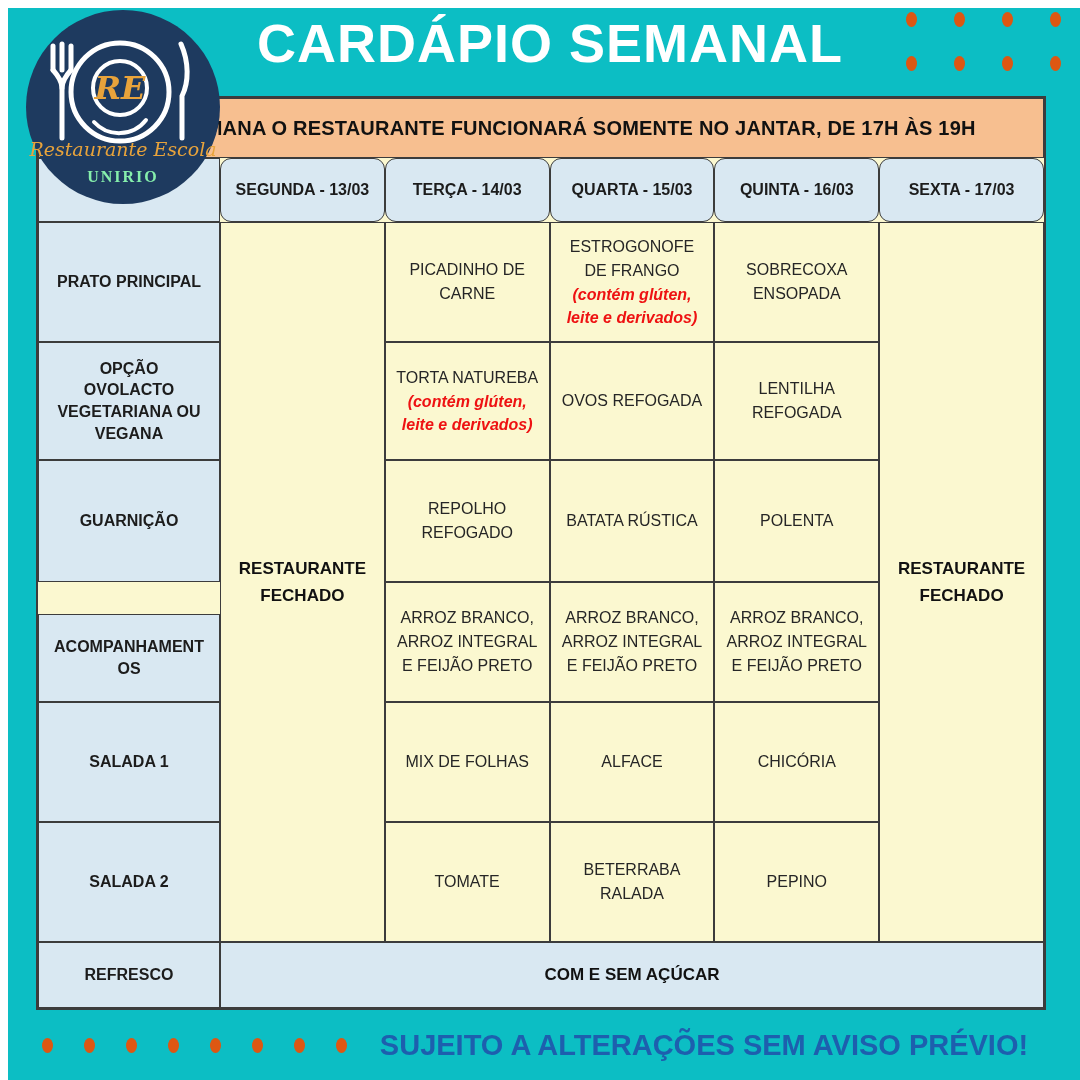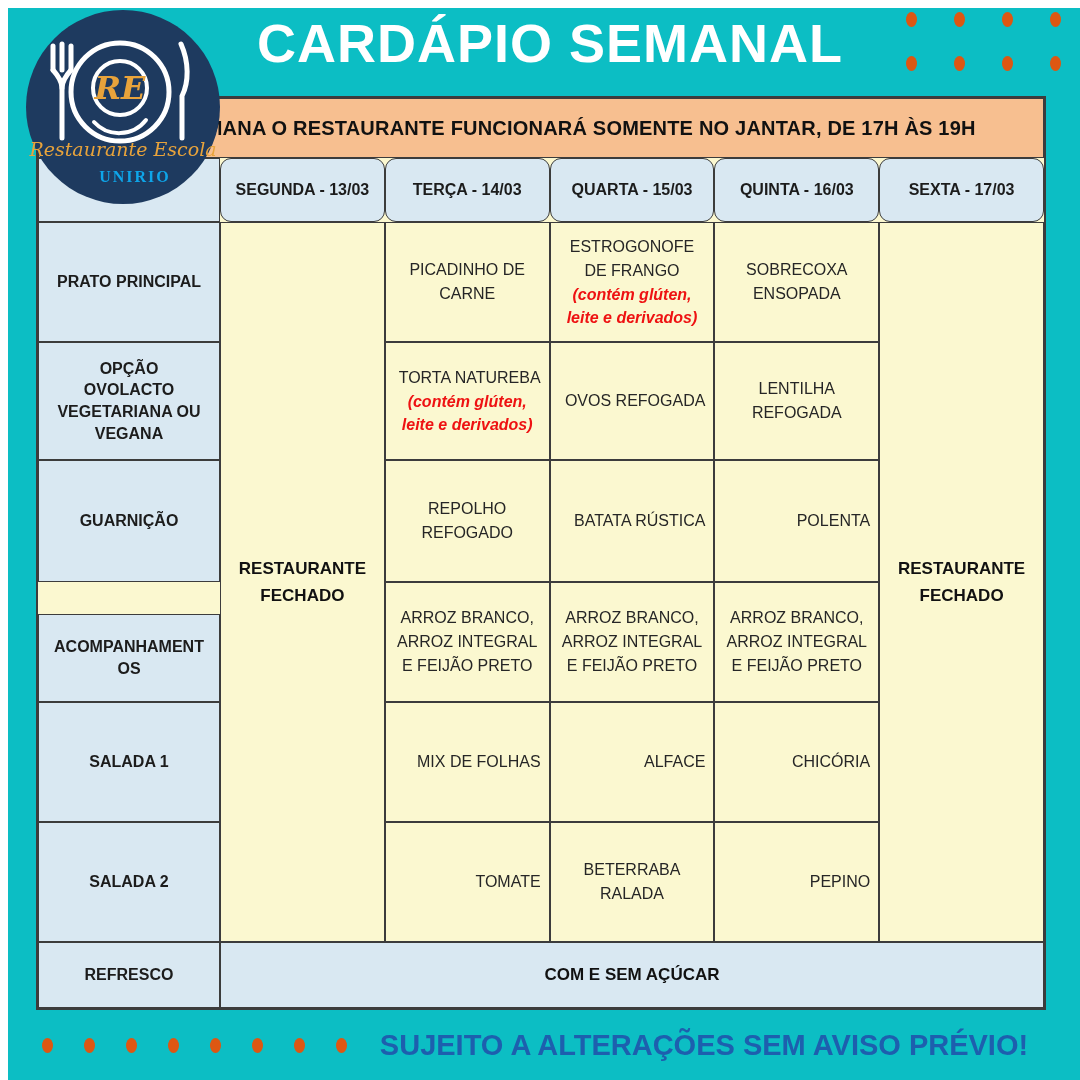--- a/index.html
+++ b/index.html
@@ -35,22 +35,22 @@
     background:#1e3a5f;border-radius:50%;z-index:6;
     display:block;
   }
   .logo svg{position:absolute;left:0;top:0;}
   .logo .script{
     position:absolute;left:0;top:128px;width:194px;text-align:center;
     color:#e8a33b;font-family:"DejaVu Serif", serif;font-style:italic;
     font-size:19px;white-space:nowrap;
   }
   .logo .org{
-    position:absolute;left:12px;top:158px;width:194px;text-align:center;
-    color:#0ea5e9;font-family:"Liberation Serif", serif;
+    position:absolute;left:0;top:158px;width:194px;text-align:center;
+    color:#86efac;font-family:"Liberation Serif", serif;
     font-size:16px;letter-spacing:2px;font-weight:600;
   }
   
   .menu-table{
     position:absolute;left:36px;top:96px;width:1010px;height:914px;
     box-sizing:border-box;border:2px solid #3c3c3c;background:#fbf8d0;
     display:grid;z-index:2;
     grid-template-columns:182px repeat(5,1fr);
     grid-template-rows:60px 64px 120px 118px 122px 120px 120px 120px 66px;
   }
@@ -61,21 +61,21 @@
   }
   .banner{
     background:#f7bf90;font-weight:700;font-size:20px;color:#111;
     letter-spacing:0.2px;
   }
   .blue{background:#d9e8f2;}
   .yellow{background:#fbf8d0;}
   .hdr{font-weight:700;font-size:16px;border-radius:11px;}
   .lbl{font-weight:700;font-size:16px;line-height:1.35;padding:2px 14px;}
   .hyph{word-break:break-all;margin-top:32px;}
-  .food{font-size:16px;line-height:1.5;color:#262626;align-items:flex-end;}
+  .food{font-size:16px;line-height:1.5;color:#262626;}
   .food .t{display:block;}
   .allergen{display:block;color:#ee1212;font-weight:700;font-style:italic;font-size:16px;line-height:1.45;}
   .closed{font-weight:700;font-size:17px;line-height:1.6;color:#111;}
   .refresco-val{font-weight:700;font-size:17px;color:#111;}
   
   .footer-note{
     position:absolute;left:356px;top:1024px;width:696px;height:42px;
     display:flex;align-items:center;justify-content:center;
     color:#1d5fae;font-size:29px;font-weight:800;white-space:nowrap;
   }

